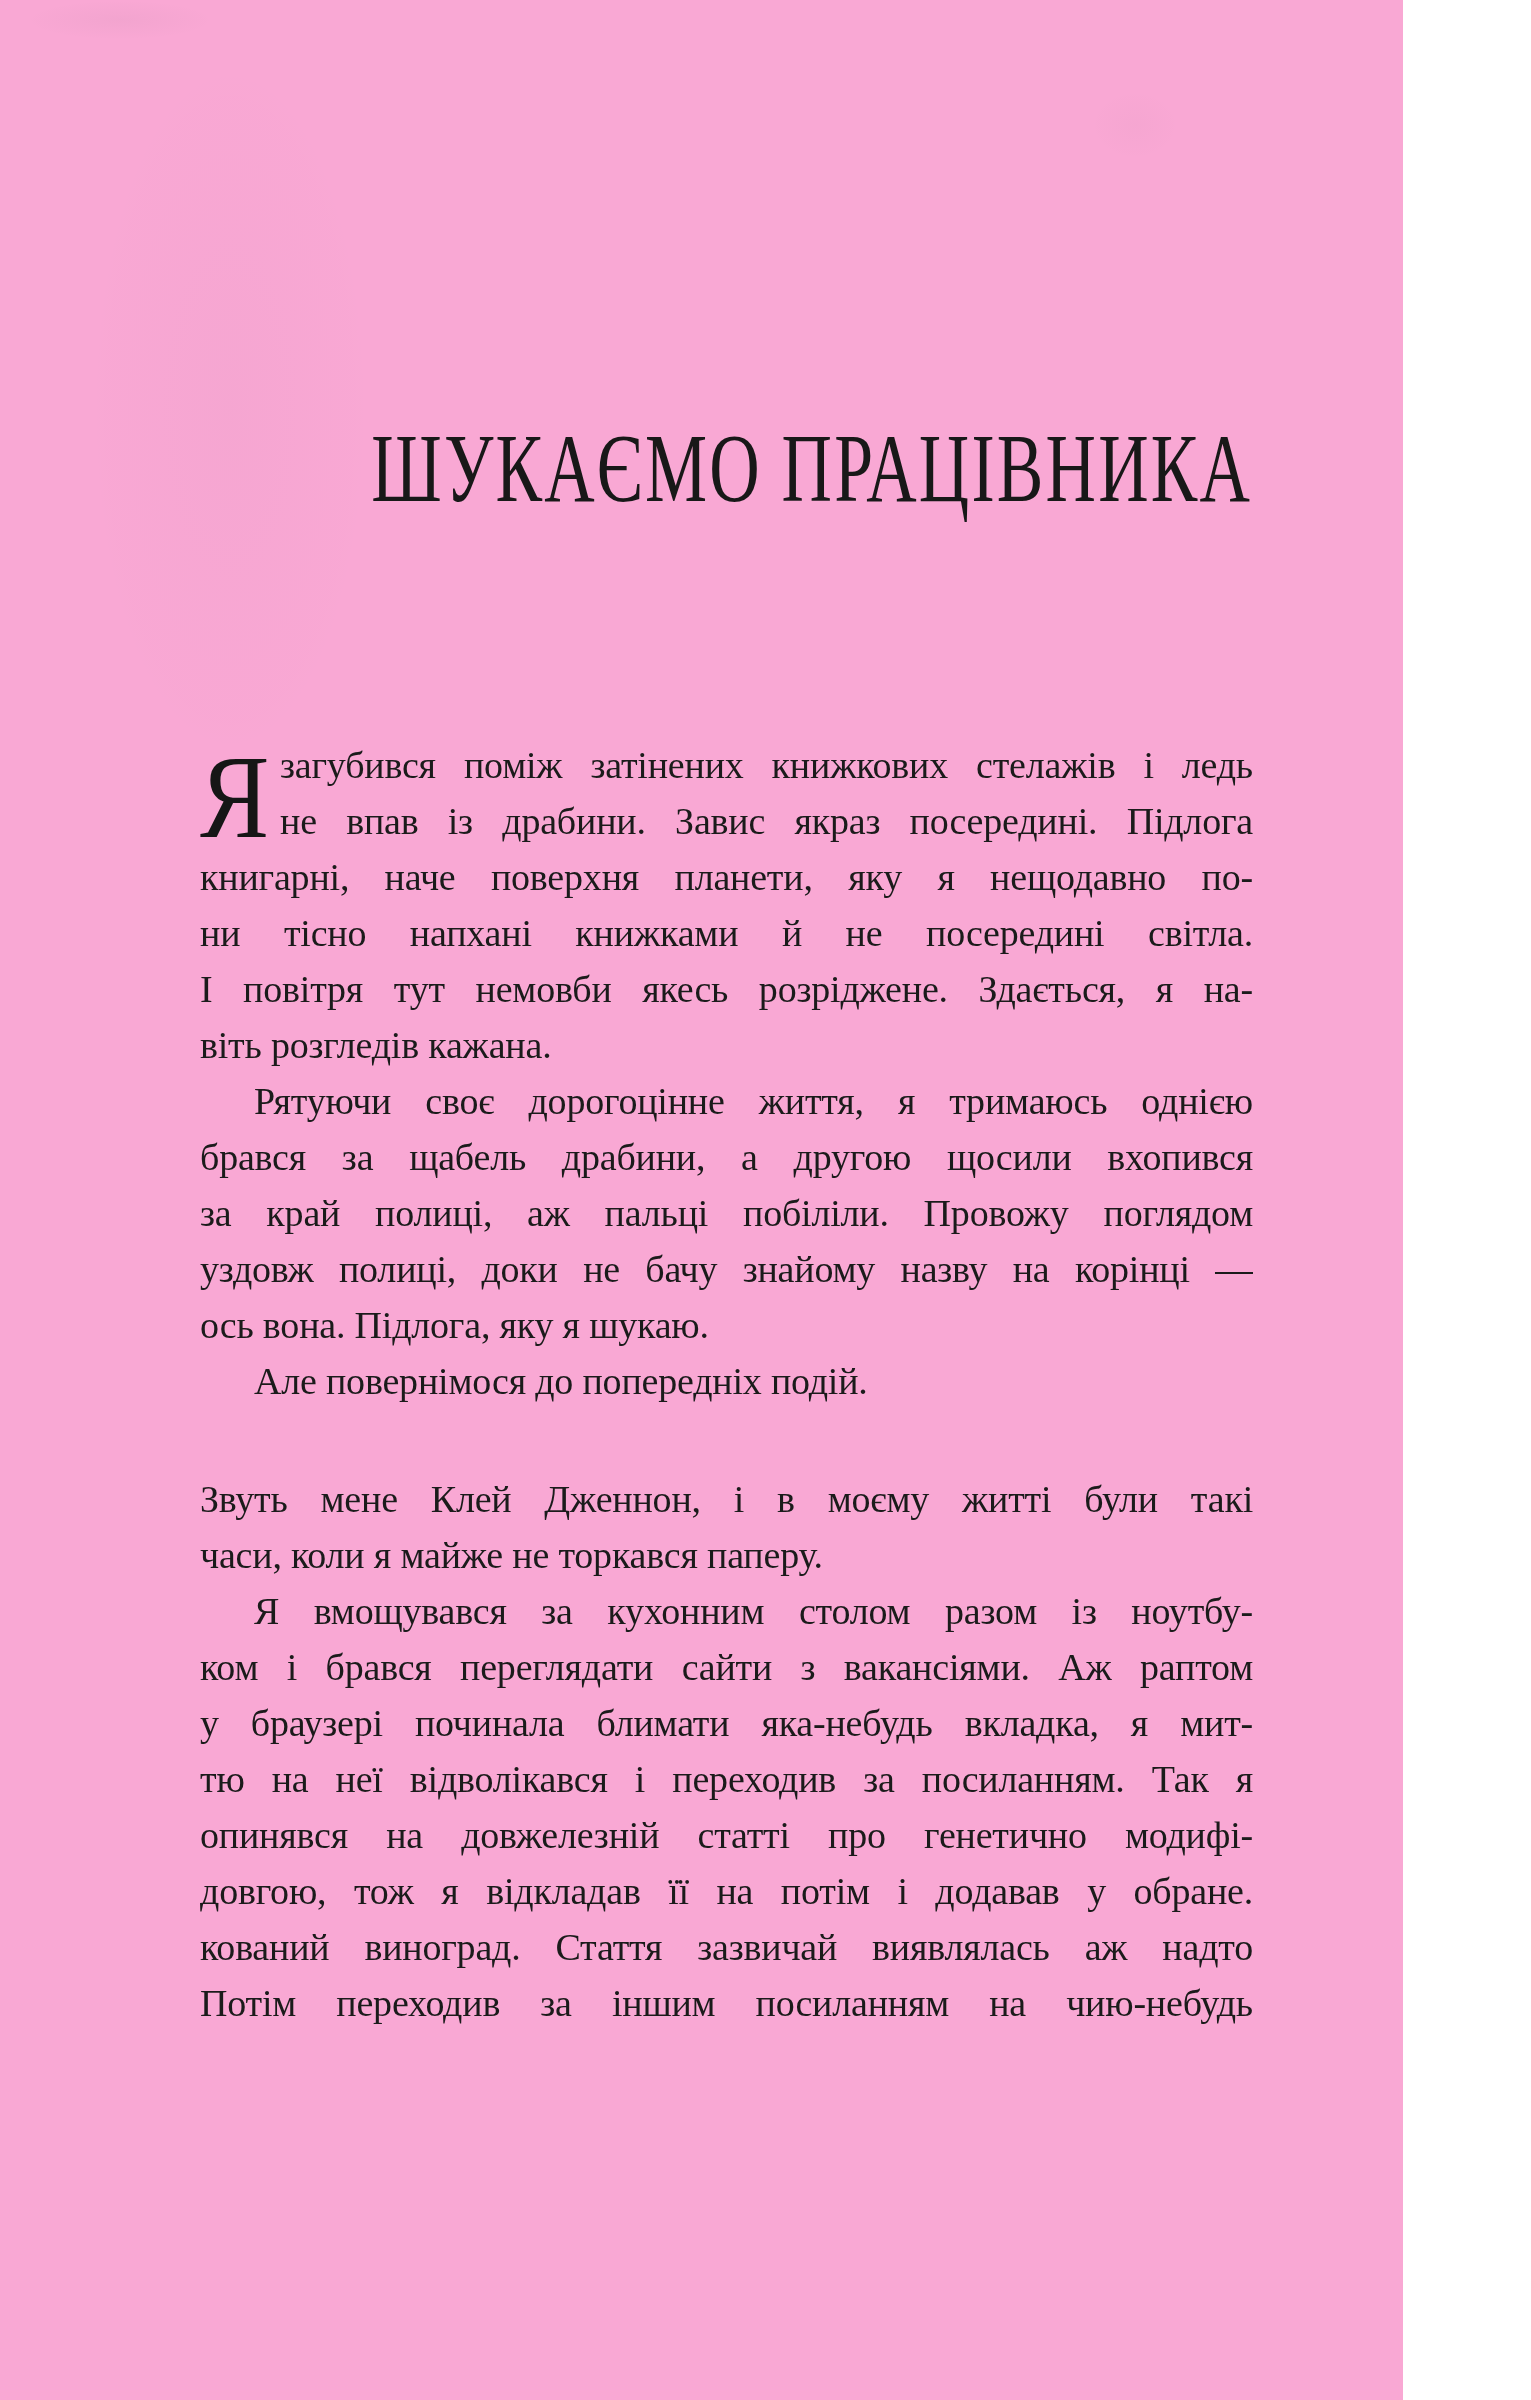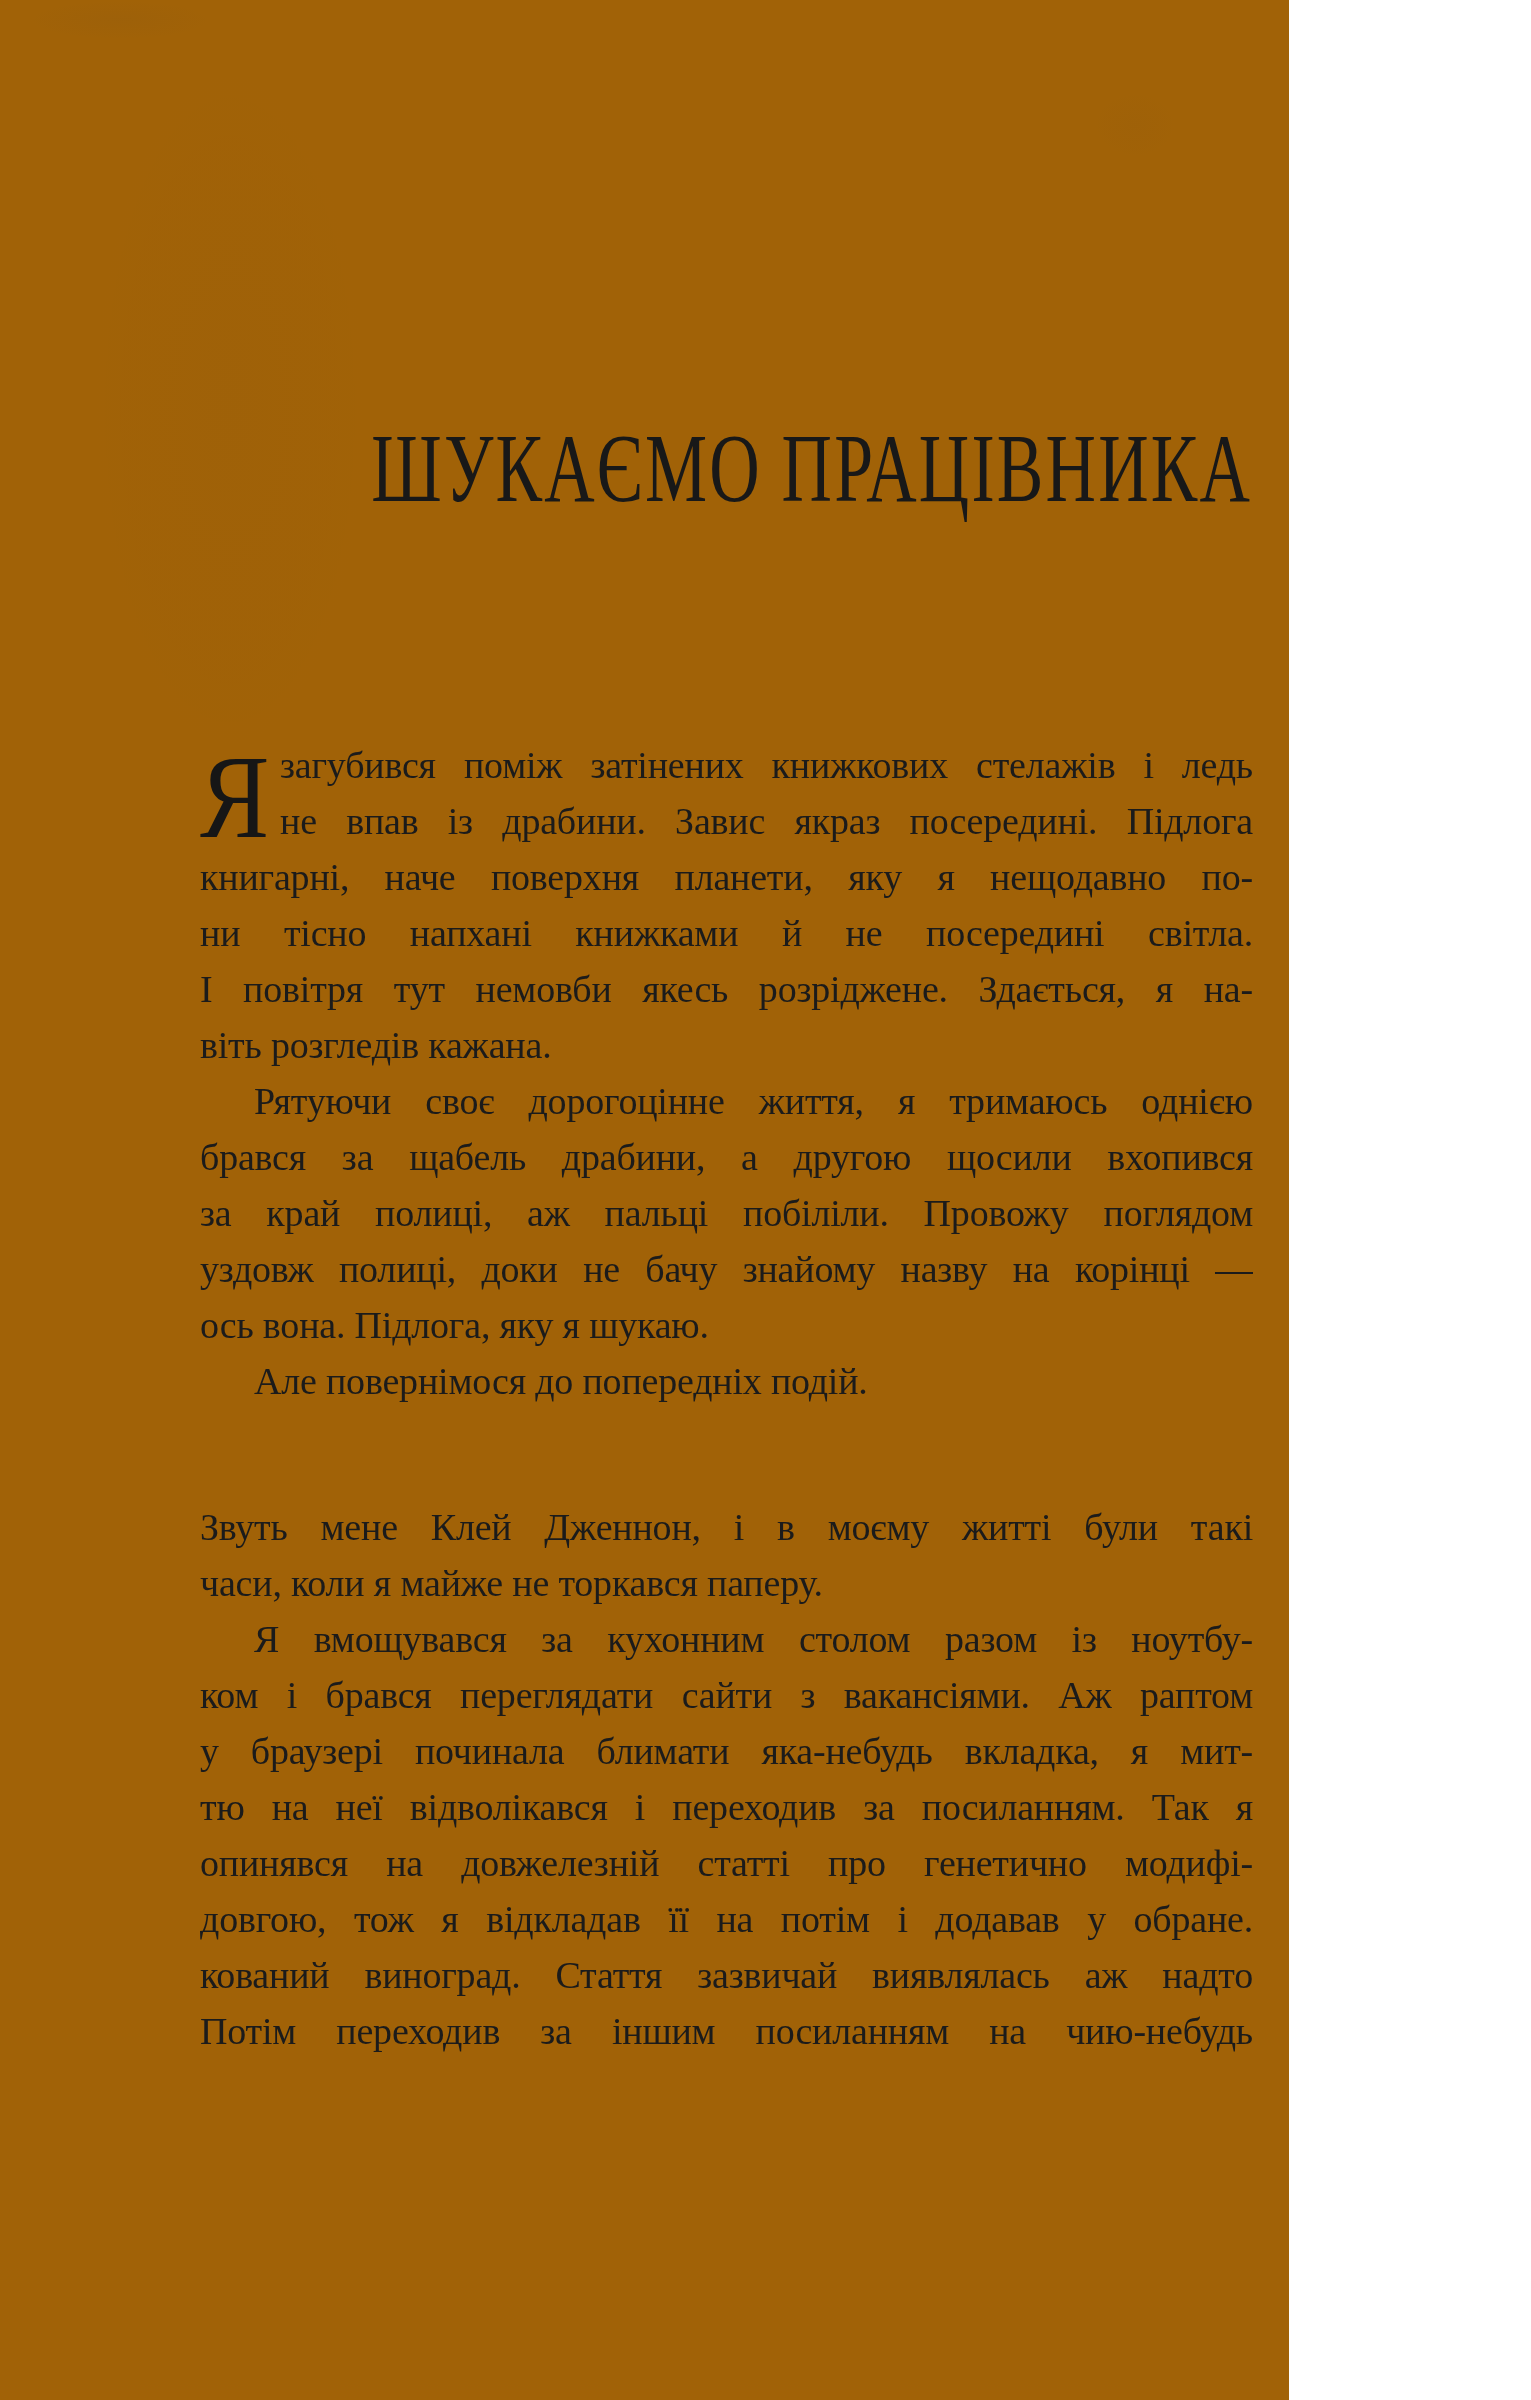--- a/index.html
+++ b/index.html
@@ -1,21 +1,21 @@
 <!DOCTYPE html>
 <html><head>
 <meta charset="utf-8">
 <style>
   html, body { margin: 0; padding: 0; background: #ffffff; }
 
   .page {
     position: relative;
-    width: 1289px;
+    width: 1403px;
     height: 2400px;
-    background: #a16207;
+    background: #f9a8d4;
     overflow: hidden;
     font-family: "Liberation Serif", "DejaVu Serif", serif;
   }
 
   
   .chapter-title {
     position: absolute;
     top: 413px;
     left: 200px;
     width: 1053px;
@@ -46,21 +46,21 @@
   .line {
     text-align: justify;
     text-align-last: justify;
     height: 56px;
     overflow: hidden;
     letter-spacing: -0.2px;
   }
   .line.last { text-align-last: left; }
   .line.indent { padding-left: 54px; }
   .line.dropline { padding-left: 80px; }
-  .para.section-break { margin-top: 90px; }
+  .para.section-break { margin-top: 62px; }
 
   
   .dropcap {
     position: absolute;
     left: 0;
     top: 2px;
     font-size: 118px;
     line-height: 1;
     color: #161616;
     transform: scaleX(0.88);

